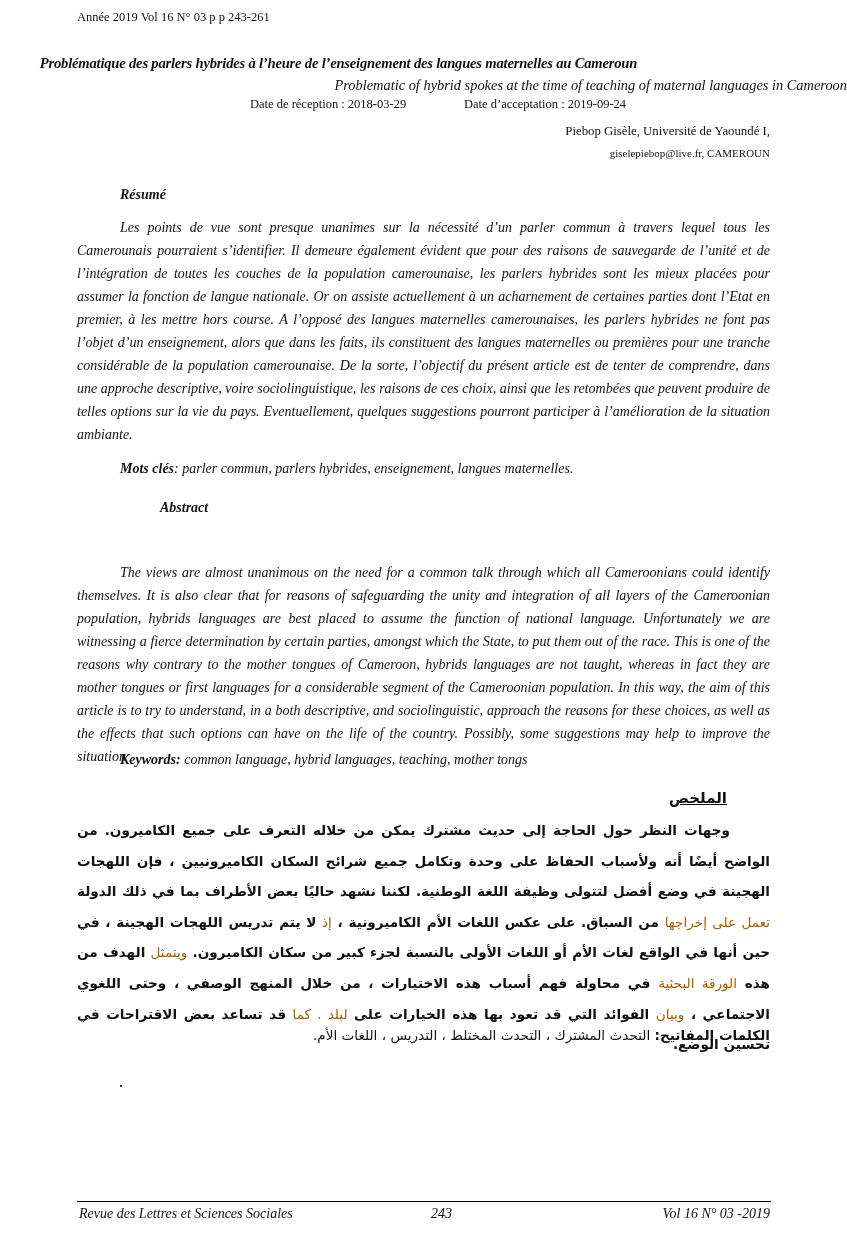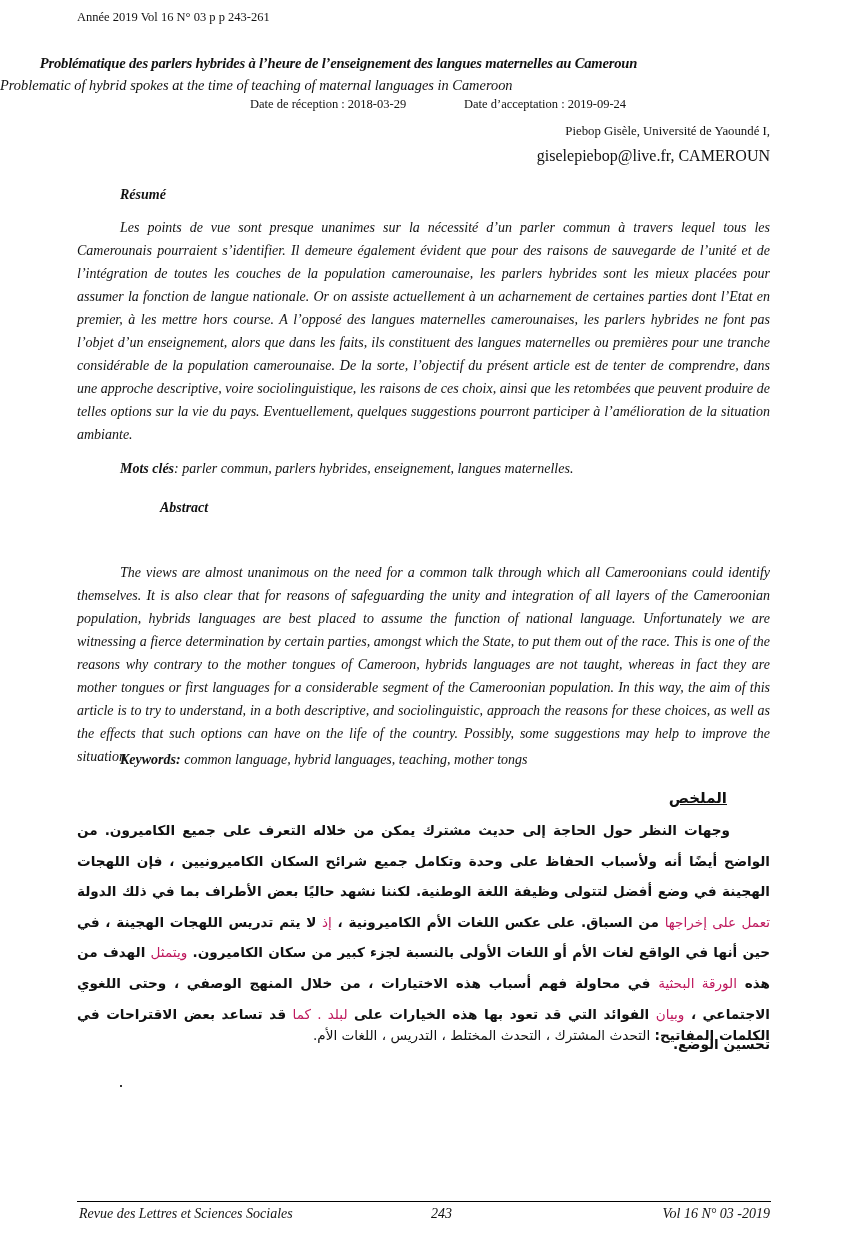--- a/index.html
+++ b/index.html
@@ -7,28 +7,28 @@
       width: 847px; height: 1237px; position: relative; overflow: hidden;
       font-family: "Liberation Serif", "DejaVu Serif", serif; color: #111;
     }
     .abs { position: absolute; }
     .header-left { left: 77px; top: 10px; font-size: 12.5px; }
     .title-fr {
       left: 0; width: 677px; top: 55px; text-align: center;
       font-style: italic; font-weight: bold; font-size: 14.6px; letter-spacing: -0.2px;
     }
     .title-en {
-      left: 0; width: 847px; top: 77px; text-align: left;
+      left: 0; width: 847px; top: 77px; text-align: right;
       font-style: italic; font-size: 14.4px;
     }
     .dates { left: 0; width: 847px; top: 97px; font-size: 12.5px; }
     .date-rec { position: absolute; left: 208px; margin-left: 42px; }
     .date-acc { position: absolute; left: 464px; }
     .author1 { right: 77px; top: 124px; font-size: 12.8px; text-align: right; }
-    .author2 { right: 77px; top: 147px; font-size: 16px; text-align: right; }
+    .author2 { right: 77px; top: 147px; font-size: 11px; text-align: right; }
 
     .section-heading {
       font-style: italic; font-weight: bold; font-size: 14px;
     }
     .h-resume { left: 120px; top: 187px; }
     .h-abstract { left: 120px; top: 500px; margin-left: 40px; }
 
     .para {
       left: 77px; width: 693px; font-style: italic; font-size: 14px;
       line-height: 23px; text-align: justify;
@@ -45,21 +45,21 @@
     .ar-heading {
       right: 120px; top: 789px; font-weight: bold; font-size: 15px;
       direction: rtl; font-family: "DejaVu Sans", sans-serif; text-decoration: underline;
     }
     .ar-para {
       left: 77px; width: 693px; top: 815px; direction: rtl; text-align: justify;
       font-family: "DejaVu Sans", sans-serif; font-size: 13.6px; line-height: 30.6px;
       font-weight: bold;
     }
     .ar-para .indent { display: inline-block; width: 40px; }
-    .ar-para .light { font-weight: normal; color: #be185d; letter-spacing: 1px; }
+    .ar-para .light { font-weight: normal; color: #a16207; letter-spacing: 1px; }
     .ar-kw {
       right: 77px; top: 1027px; width: 650px; direction: rtl; text-align: right;
       font-family: "DejaVu Sans", sans-serif; font-size: 13.6px;
     }
     .ar-kw .lbl { font-weight: bold; }
     .stray-dot { left: 120px; top: 1085px; width: 2px; height: 2px; background: #333; }
 
     .footer-rule { left: 77px; top: 1201px; width: 694px; height: 1px; background: #000; }
     .footer { top: 1206px; font-style: italic; font-size: 14px; }
     .footer-left { left: 79px; }

